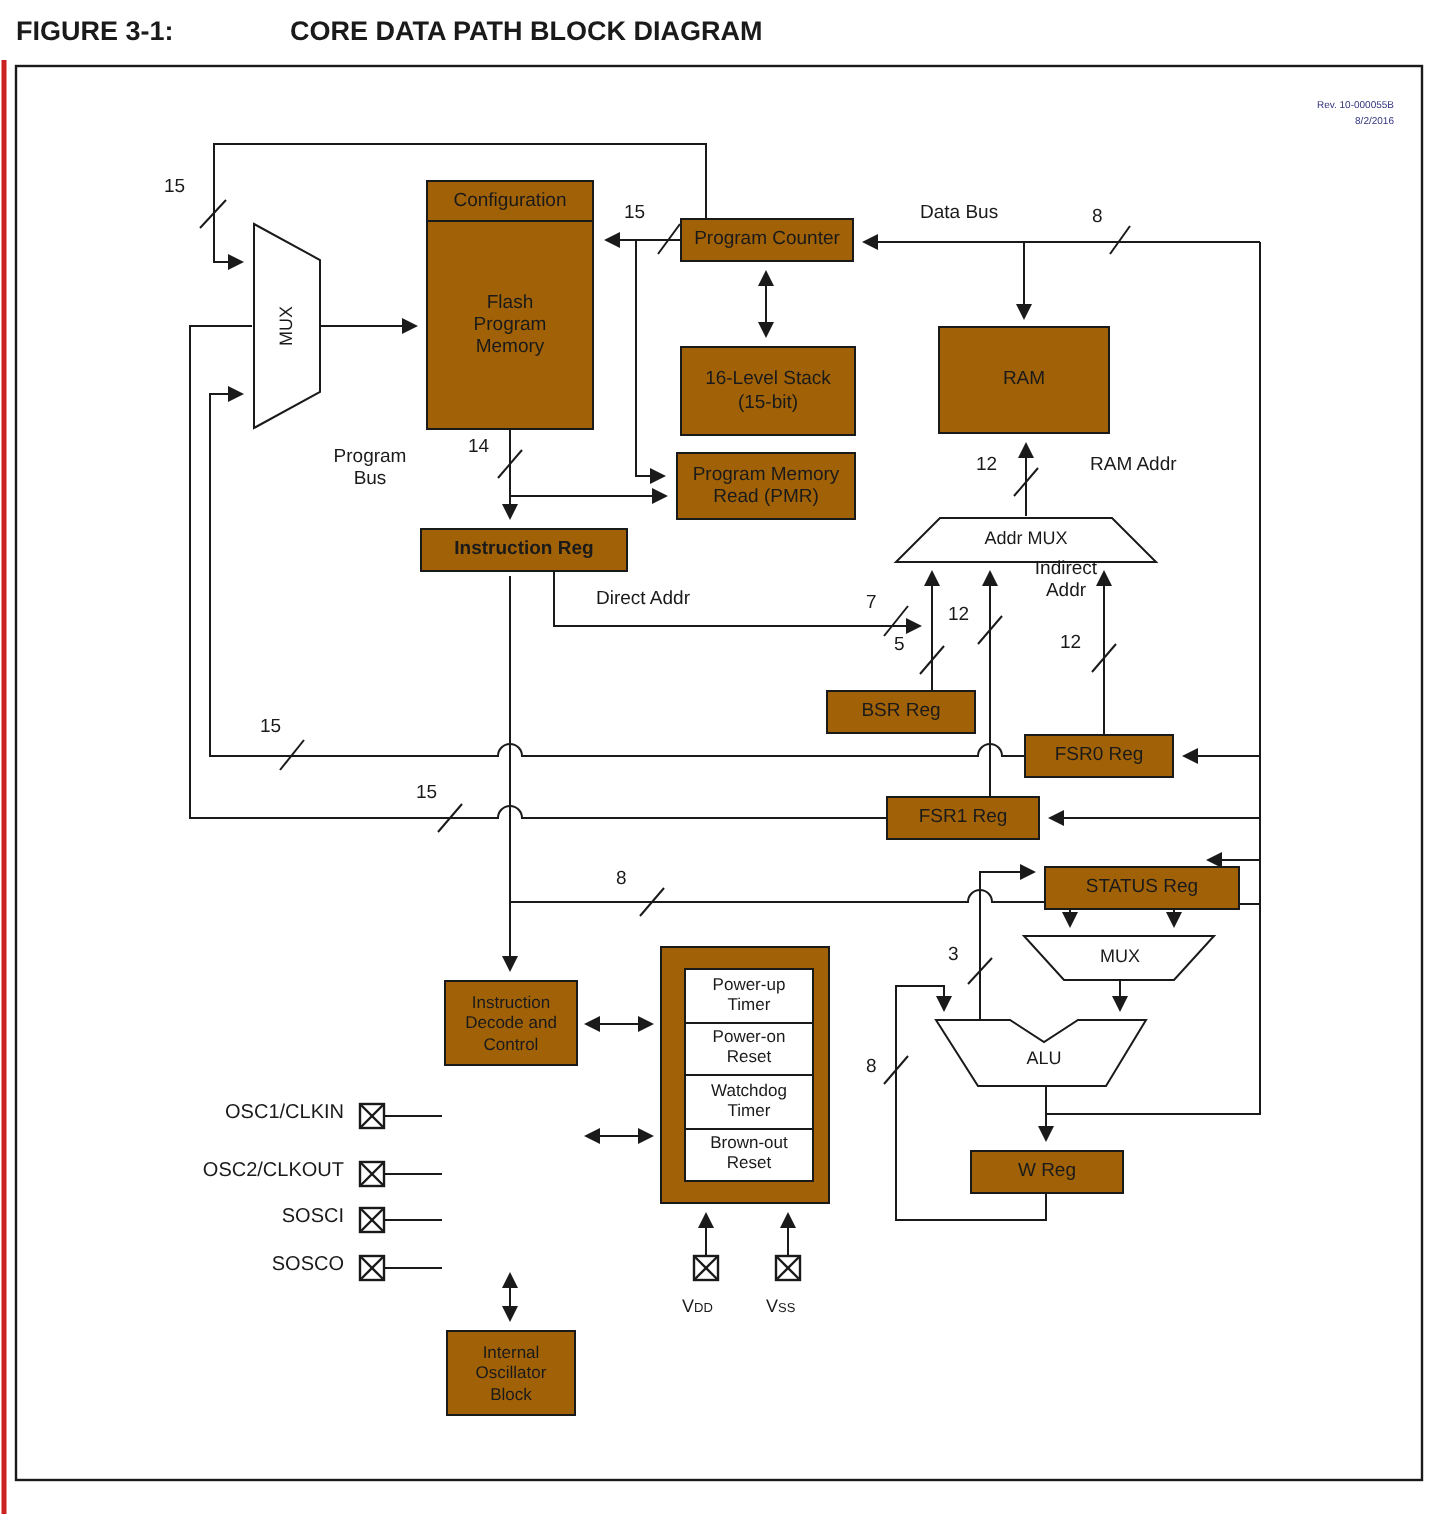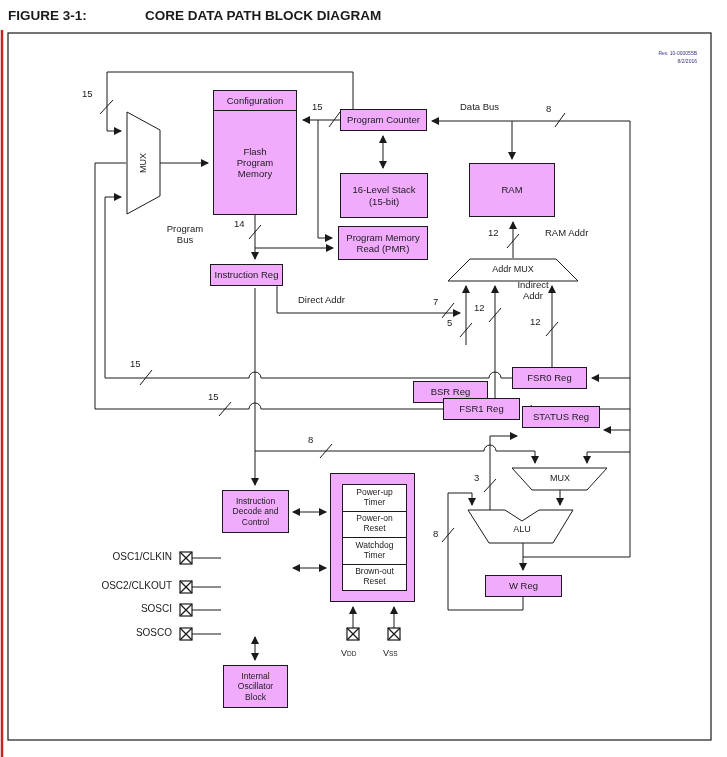--- a/index.html
+++ b/index.html
@@ -3,21 +3,21 @@
 <meta charset="utf-8">
 <style>
   html,body{margin:0;padding:0;background:#fff;}
   #stage{position:relative;width:727px;height:757px;background:#fff;overflow:hidden;
          font-family:"Liberation Sans", sans-serif;color:#1a1a1a;}
   #title{position:absolute;left:8px;top:8px;font-size:13.5px;font-weight:bold;white-space:nowrap;}
   #title .fig{display:inline-block;width:137px;}
   #rev{position:absolute;left:557px;top:50px;width:140px;font-size:5px;line-height:1.5;
        color:#33337f;text-align:right;}
   svg#wires{position:absolute;left:0;top:0;}
-  .box{position:absolute;border:1px solid #1a1a1a;background:#f0abfc;display:flex;
+  .box{position:absolute;border:1px solid #1a1a1a;background:#a16207;display:flex;
        align-items:center;justify-content:center;text-align:center;font-size:9.5px;
        line-height:1.18;white-space:pre-line;box-sizing:border-box;}
   .sm{font-size:8.5px;}
   .lbl{position:absolute;font-size:9.5px;line-height:1.15;white-space:pre-line;}
   .num{position:absolute;font-size:9.5px;font-weight:normal;}
   .ctr{text-align:center;}
   .muxlbl{position:absolute;display:flex;align-items:center;justify-content:center;
           font-size:9px;background:transparent;border:none;}
   .rot{transform:rotate(-90deg);}
   #timer-stack{position:absolute;left:342px;top:484px;width:65px;height:107px;
@@ -169,25 +169,25 @@
   <div class="box" style="left:213px;top:90px;width:84px;height:21px;">Configuration</div>
   <div class="box" style="left:213px;top:110px;width:84px;height:105px;">Flash
 Program
 Memory</div>
   <div class="box" style="left:340px;top:109px;width:87px;height:22px;">Program Counter</div>
   <div class="box" style="left:340px;top:173px;width:88px;height:45px;">16-Level Stack
 (15-bit)</div>
   <div class="box" style="left:338px;top:226px;width:90px;height:34px;">Program Memory
 Read (PMR)</div>
   <div class="box" style="left:469px;top:163px;width:86px;height:54px;">RAM</div>
-  <div class="box" style="left:210px;top:264px;width:73px;height:22px;">Instruction Reg</div>
-  <div class="box" style="left:413px;top:345px;width:75px;height:22px;margin-top:36px;">BSR Reg</div>
+  <div class="box" style="left:210px;top:264px;width:104px;height:22px;font-weight:bold;">Instruction Reg</div>
+  <div class="box" style="left:413px;top:345px;width:75px;height:22px;">BSR Reg</div>
   <div class="box" style="left:512px;top:367px;width:75px;height:22px;">FSR0 Reg</div>
   <div class="box" style="left:443px;top:398px;width:77px;height:22px;">FSR1 Reg</div>
-  <div class="box" style="left:522px;top:406px;width:78px;height:22px;">STATUS Reg</div>
+  <div class="box" style="left:522px;top:433px;width:98px;height:22px;">STATUS Reg</div>
   <div class="box" style="left:485px;top:575px;width:77px;height:22px;">W Reg</div>
   <div class="box sm" style="left:222px;top:490px;width:67px;height:43px;">Instruction
 Decode and
 Control</div>
   <div class="box" style="left:330px;top:473px;width:85px;height:129px;"></div>
   <div id="timer-stack">
     <div class="cell">Power-up
 Timer</div>
     <div class="cell">Power-on
 Reset</div>

